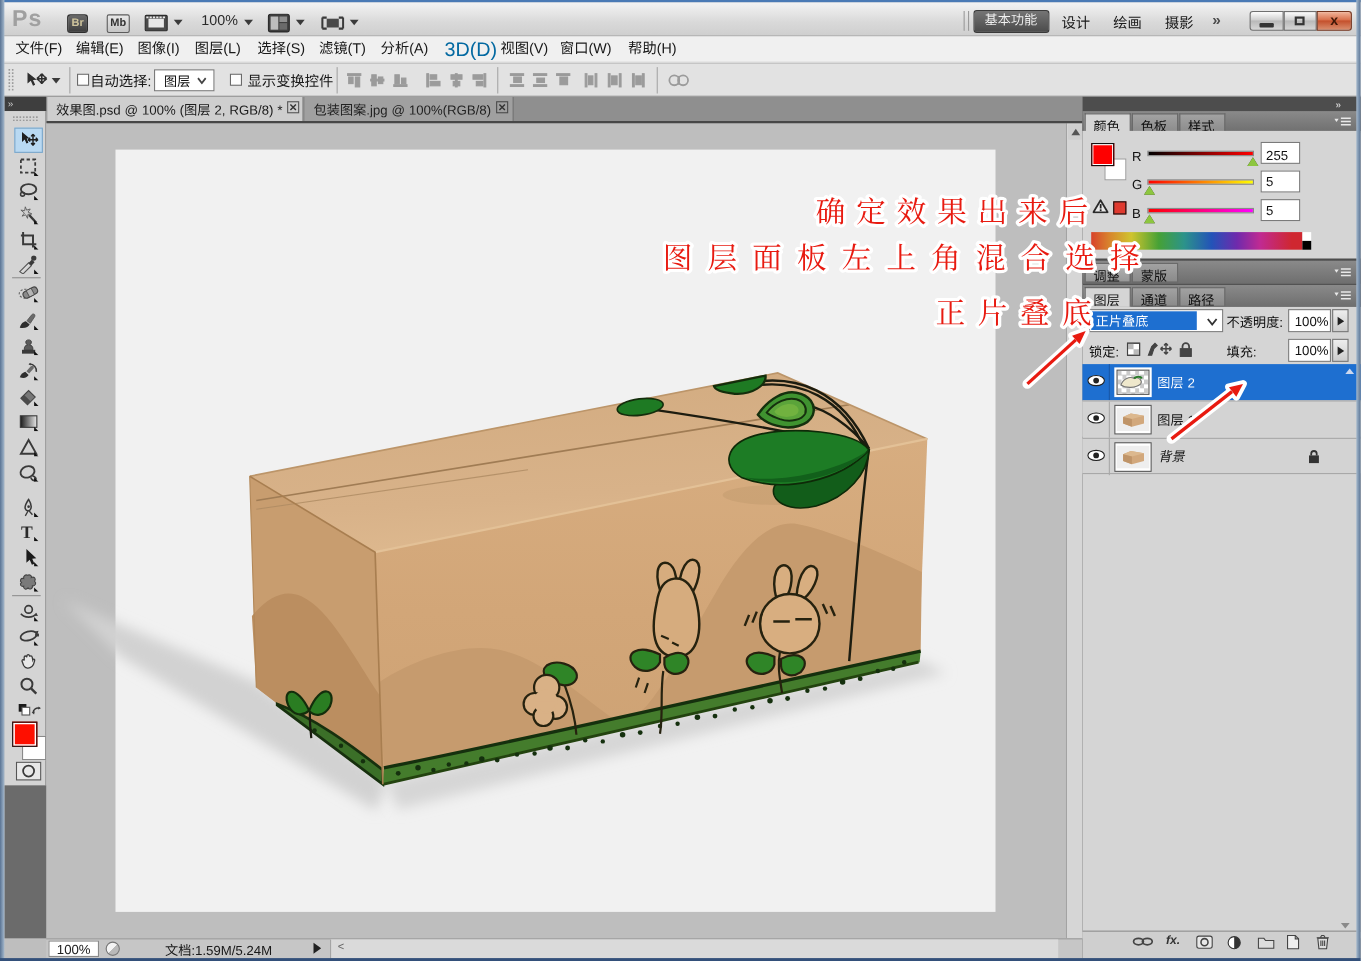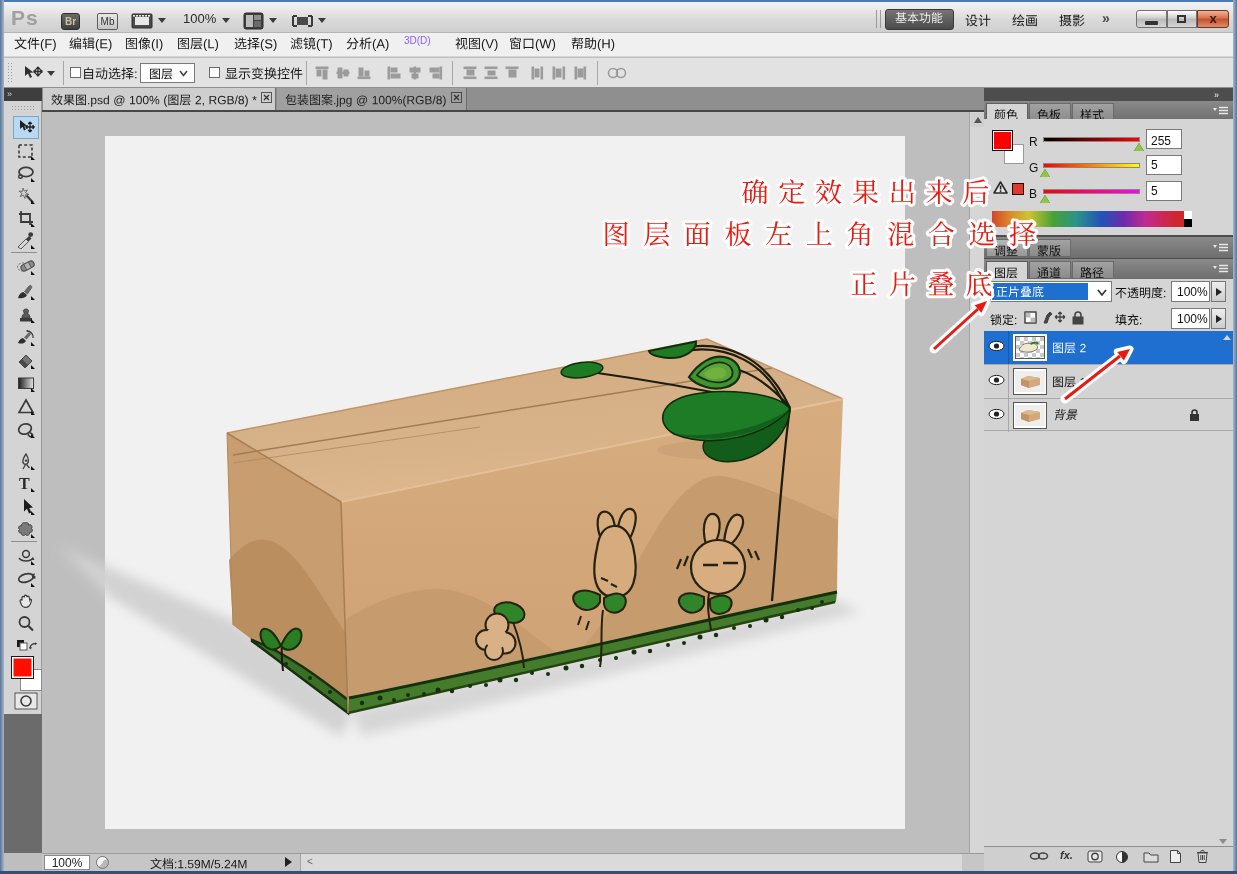--- a/index.html
+++ b/index.html
@@ -1,19 +1,19 @@
 <!DOCTYPE html>
 <html><head><meta charset="utf-8"><style>
 *{margin:0;padding:0;box-sizing:border-box}
 html,body{width:1237px;height:874px;overflow:hidden}
 body{font-family:"Liberation Sans",sans-serif;position:relative;background:#bebebe}
 .abs{position:absolute}
 #titlebar{left:0;top:0;width:1237px;height:33px;background:linear-gradient(#f4f4f4,#d9d9d9 60%,#cfcfcf);border-top:2px solid #4a7ab5;border-bottom:1px solid #b5b5b5}
 #menubar{left:0;top:33px;width:1237px;height:24px;background:#f0f0f0;border-bottom:1px solid #d6d6d6;z-index:5}
-.menuitem{position:absolute;top:2px;font-size:10px;color:#8b5cf6}
+.menuitem{position:absolute;top:2px;font-size:18px;color:#0369a1}
 #optbar{left:0;top:58px;width:1237px;height:30px;background:#e2e2e2;border-bottom:1px solid #8f8f8f;z-index:5}
 #tabbar{left:42px;top:88px;width:942px;height:24px;background:#8f8f8f;border-bottom:2px solid #474747;z-index:4}
 .tab{position:absolute;top:0;height:22px;font-size:12px;color:#1d1d1d;padding:4px 8px 0 8px;white-space:nowrap}
 #toolhead{left:4px;top:88px;width:38px;height:13px;background:#3e3e3e;z-index:6;color:#cfcfcf;font-size:9px;letter-spacing:-1px;padding-left:3px;line-height:12px}
 #toolcol{left:4px;top:101px;width:38px;height:613px;background:#d4d4d4;border-right:1px solid #9a9a9a;z-index:6}
 #toolbelow{left:4px;top:714px;width:38px;height:139px;background:#6b6b6b;z-index:6}
 #pasteboard{left:42px;top:112px;width:927px;height:741px;background:#bebebe;z-index:1}
 #doc{left:105px;top:136px;width:800px;height:693px;background:#f1f1f1;z-index:1}
 #vscroll{left:969px;top:112px;width:15px;height:741px;background:#d6d6d6;border-left:1px solid #a3a3a3;z-index:2}
 #statusbar{left:42px;top:853px;width:942px;height:18px;background:#c6c6c6;border-top:1px solid #9b9b9b;z-index:3;font-size:12px;color:#222}
@@ -159,21 +159,21 @@
 <path d="M703,565 h15 M723,563 h15" stroke-width="2.4"></path>
 <path d="M709,593 C707,603 708,612 711,630" stroke-width="2"></path>
 <path d="M704,597 C684,588 672,598 683,609 C691,616 702,612 704,604 Z" fill="#2f8527" stroke-width="2"></path>
 <path d="M710,599 C726,590 738,600 728,611 C719,617 710,613 710,605 Z" fill="#2f8527" stroke-width="2"></path>
 <path d="M688,556 l-4,10 M681,559 l-4,10 M748,549 l4,9 M755,551 l4,9" stroke-width="2.2"></path>
 </g>
 </svg>
 <div class="abs" id="titlebar">
 <span class="abs" style="left:11px;top:4px;font-size:21px;font-weight:bold;color:#a0a0a0;letter-spacing:1px">Ps</span>
 <span class="abs" style="left:61px;top:11px;width:19px;height:17px;background:linear-gradient(#6a6a6a,#3e3e3e);border:1px solid #2e2e2e;border-radius:3px;color:#cfc49c;font-size:10px;font-weight:bold;text-align:center;line-height:15px">Br</span>
-<span class="abs" style="left:97px;top:11px;width:21px;height:17px;background:linear-gradient(#e8e8e8,#c6c6c6);border:1px solid #5c5c5c;border-radius:2px;color:#333;font-size:10px;font-weight:normal;text-align:center;line-height:15px">Mb</span>
+<span class="abs" style="left:97px;top:11px;width:21px;height:17px;background:linear-gradient(#e8e8e8,#c6c6c6);border:1px solid #5c5c5c;border-radius:2px;color:#333;font-size:10px;font-weight:bold;text-align:center;line-height:15px">Mb</span>
 <svg class="abs" style="left:131px;top:10px" width="22" height="18" viewBox="0 0 22 18">
       <rect x="1" y="2" width="20" height="14" rx="1" fill="#4a4a4a" stroke="#2c2c2c"></rect>
       <rect x="4" y="5" width="14" height="8" fill="#e8e8e8"></rect>
       <g fill="#e8e8e8">
         <rect x="2" y="3" width="2" height="1.6"></rect>
         <rect x="5" y="3" width="2" height="1.6"></rect>
         <rect x="8" y="3" width="2" height="1.6"></rect>
         <rect x="11" y="3" width="2" height="1.6"></rect>
         <rect x="14" y="3" width="2" height="1.6"></rect>
         <rect x="17" y="3" width="2" height="1.6"></rect>

